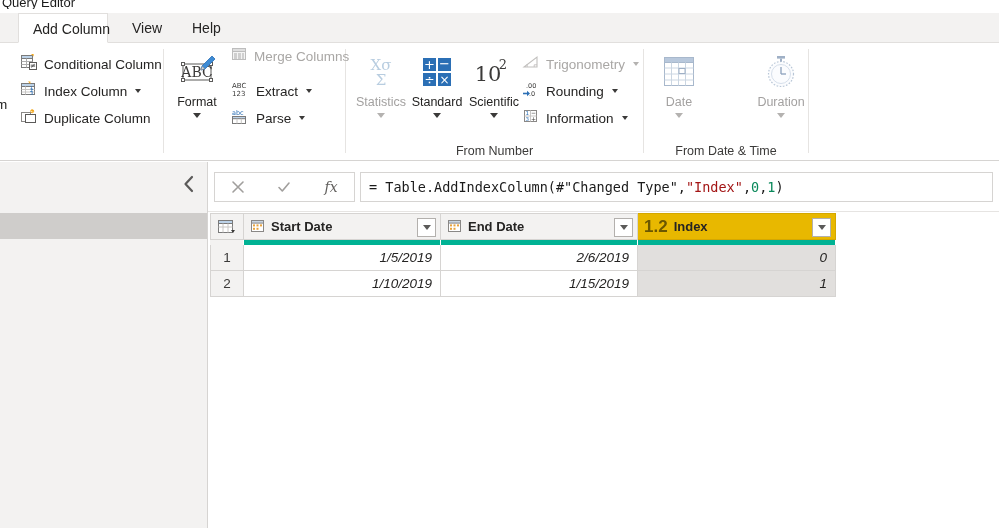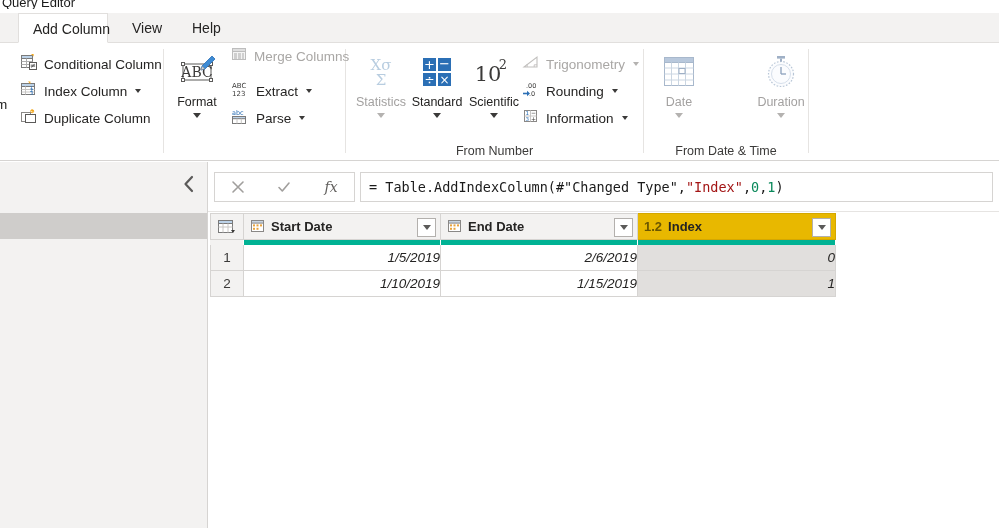--- a/index.html
+++ b/index.html
@@ -184,21 +184,21 @@
   }
   .qualbar { display: flex; height: 5px; }
   .qseg { border-right: 1px solid #ffffff; }
   .qseg.teal { background: #00b294; }
   .qseg.blank { background: #f3f2f1; }
   .grow { display: flex; height: 26px; }
   .gcell {
     height: 26px; line-height: 25px;
     border-right: 1px solid #d6d4d2; border-bottom: 1px solid #d6d4d2;
     font-size: 13.5px; font-style: italic; color: #252423;
-    text-align: right; 
+    text-align: right; padding-right: 8px;
     background: #ffffff; overflow: hidden; white-space: nowrap;
     cursor: default;
   }
   .gcell.rownum {
     width: 34px; background: #f3f2f1; text-align: center;
     padding-right: 0; font-style: normal; color: #3b3a39;
     border-left: 1px solid #d6d4d2;
   }
   .gcell.selcol { background: #e1dfdd; }
 
@@ -565,21 +565,21 @@
             </g>
           </svg>
         </span>
         <span class="htxt">End Date</span>
         <span class="hdrop">
             <span class="dc"></span>
           </span>
       </div>
 
       <div class="hcell sel" style="width:198px;">
-        <span class="tico" style="font-size:13px; color:#6b5700; font-family:'Liberation Sans',sans-serif;">1.2</span>
+        <span class="tico" style="font-size:17px; color:#6b5700; font-family:'Liberation Sans',sans-serif;">1.2</span>
         <span class="htxt">Index</span>
         <span class="hdrop">
             <span class="dc"></span>
           </span>
       </div>
     </div>
 
     <div class="qualbar">
       <div class="qseg blank" style="width:34px;"></div>
       <div class="qseg teal" style="width:197px;"></div>

